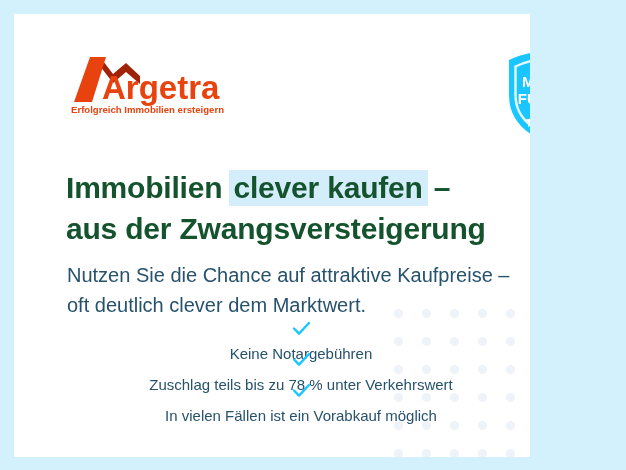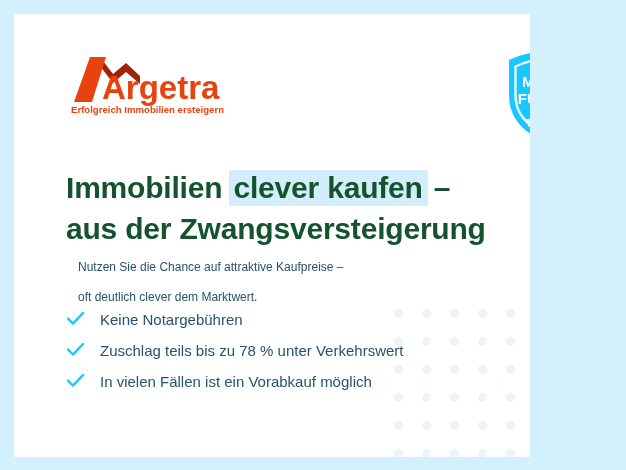--- a/index.html
+++ b/index.html
@@ -91,47 +91,48 @@
     background: #d3edfa;
     padding: 1px 5px 2px 5px;
     margin: 0 -2px;
     border-radius: 1px;
   }
   .headline .line2 { display: block; }
 
   
   .subtitle {
     position: absolute;
-    left: 64px;
+    left: 53px;
     top: 226px;
     width: 500px;
-    font-size: 12px;
+    font-size: 20px;
     line-height: 30px;
     color: #27526c;
     z-index: 2;
   }
   .subtitle span { display: block; }
 
   
   .bullets {
     position: absolute;
     left: 52px;
     top: 297px;
     width: 470px;
     z-index: 2;
     list-style: none;
     margin: 0;
     padding: 0;
   }
   .bullets li {
     display: flex;
-    align-items: flex-start;
+    align-items: center;
     height: 31px;
     font-size: 15px;
     color: #27526c;
+    flex-direction: column;
   }
   .bullets .check {
     flex: 0 0 34px;
     display: flex;
     align-items: center;
     justify-content: flex-start;
   }
   .bullets .check svg { display: block; }
   .bullets .txt { white-space: nowrap; }
 </style>

